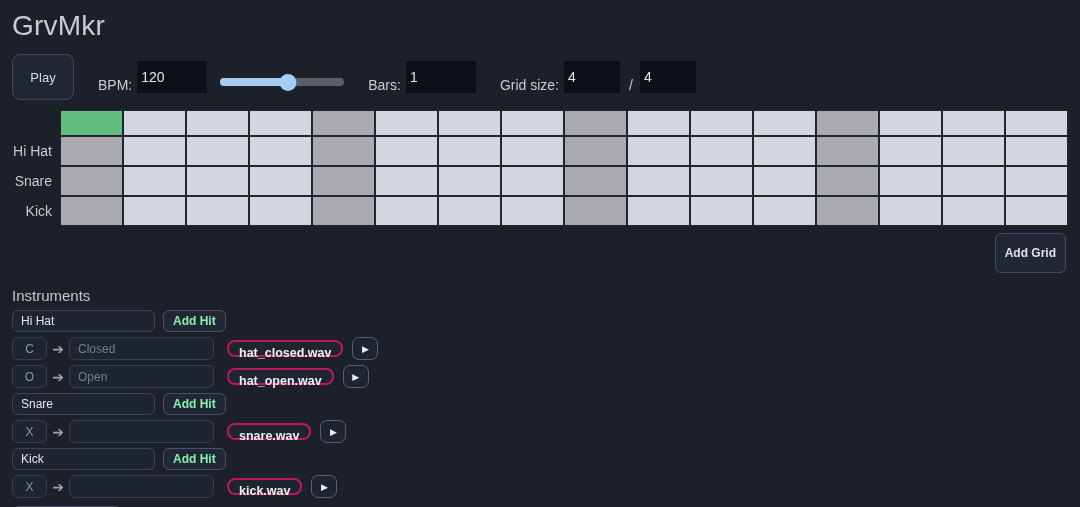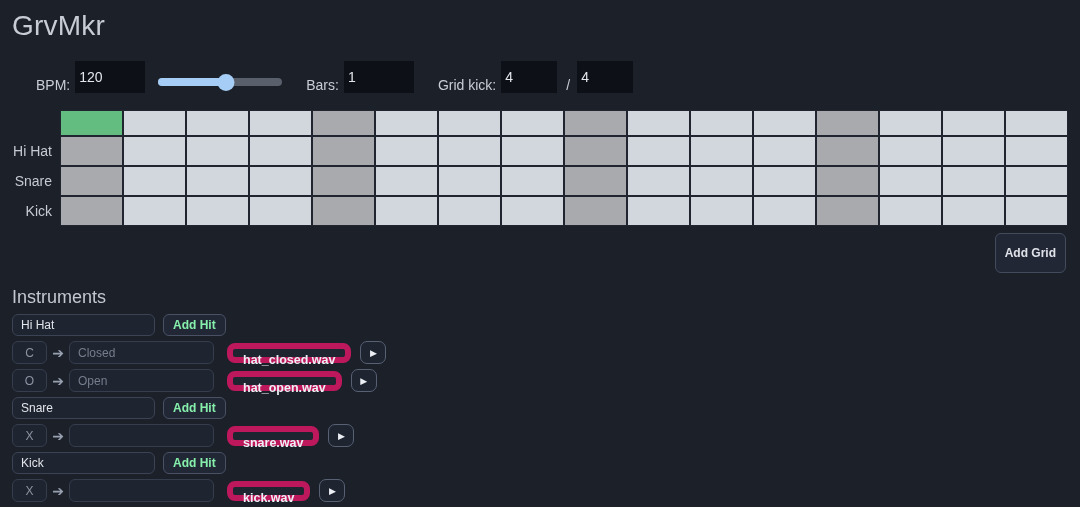--- a/index.html
+++ b/index.html
@@ -152,21 +152,21 @@
     color: #dfe2e8;
     font-family: inherit;
     font-size: 12px;
     font-weight: bold;
     padding: 12px 9px;
     cursor: pointer;
   }
 
   
   #instruments-title {
-    font-size: 18px;
+    font-size: 15px;
     font-weight: 400;
     color: #c3c7cf;
     margin: 14px 0 6px 12px;
   }
   .instrument-head {
     display: flex;
     align-items: center;
     margin: 0 0 5px 12px;
     height: 22px;
   }
@@ -233,21 +233,21 @@
     font-size: 12px;
     padding: 0 8px;
     outline: none;
     box-sizing: border-box;
   }
   .hit-name-input::placeholder { color: #767d8c; }
   .inst-name-input::placeholder { color: #767d8c; }
   .file-btn {
     margin-left: 13px;
     background: #1e2430;
-    border: 6px solid #be185d;
+    border: 2px solid #be185d;
     border-radius: 8px;
     color: #eceff3;
     font-family: inherit;
     font-size: 12.5px;
     font-weight: bold;
     padding: 4px 10px;
     height: 17px;
     cursor: pointer;
     box-sizing: border-box;
     white-space: nowrap;
@@ -281,38 +281,39 @@
   }
 </style>
 </head>
 <body>
 
 
 
 <h1 id="app-title">GrvMkr</h1>
 
 <div id="transport">
+  <button class="play-btn">Play</button>
 
   <div class="ctl-group">
     <span class="ctl-label">BPM:</span>
     <input class="num-input" type="text" value="120" style="">
     <div class="slider-wrap">
       <div class="slider-track"></div>
       <div class="slider-fill" id="slider-fill" style="width: 55%;"></div>
       <div class="slider-thumb" id="slider-thumb" style="left: 55%;"></div>
     </div>
   </div>
 
   <div class="ctl-group">
     <span class="ctl-label">Bars:</span>
     <input class="num-input" type="text" value="1" style="">
   </div>
 
   <div class="ctl-group">
-    <span class="ctl-label">Grid kick:</span>
+    <span class="ctl-label">Grid size:</span>
     <input class="num-input narrow" type="text" value="4" style="">
     <span class="slash">/</span>
     <input class="num-input narrow" type="text" value="4" style="">
   </div>
 </div>
 
 <div id="grid-section">
     <div class="grid-row playhead-row">
       <div class="row-label"></div>
       <div class="cells">

